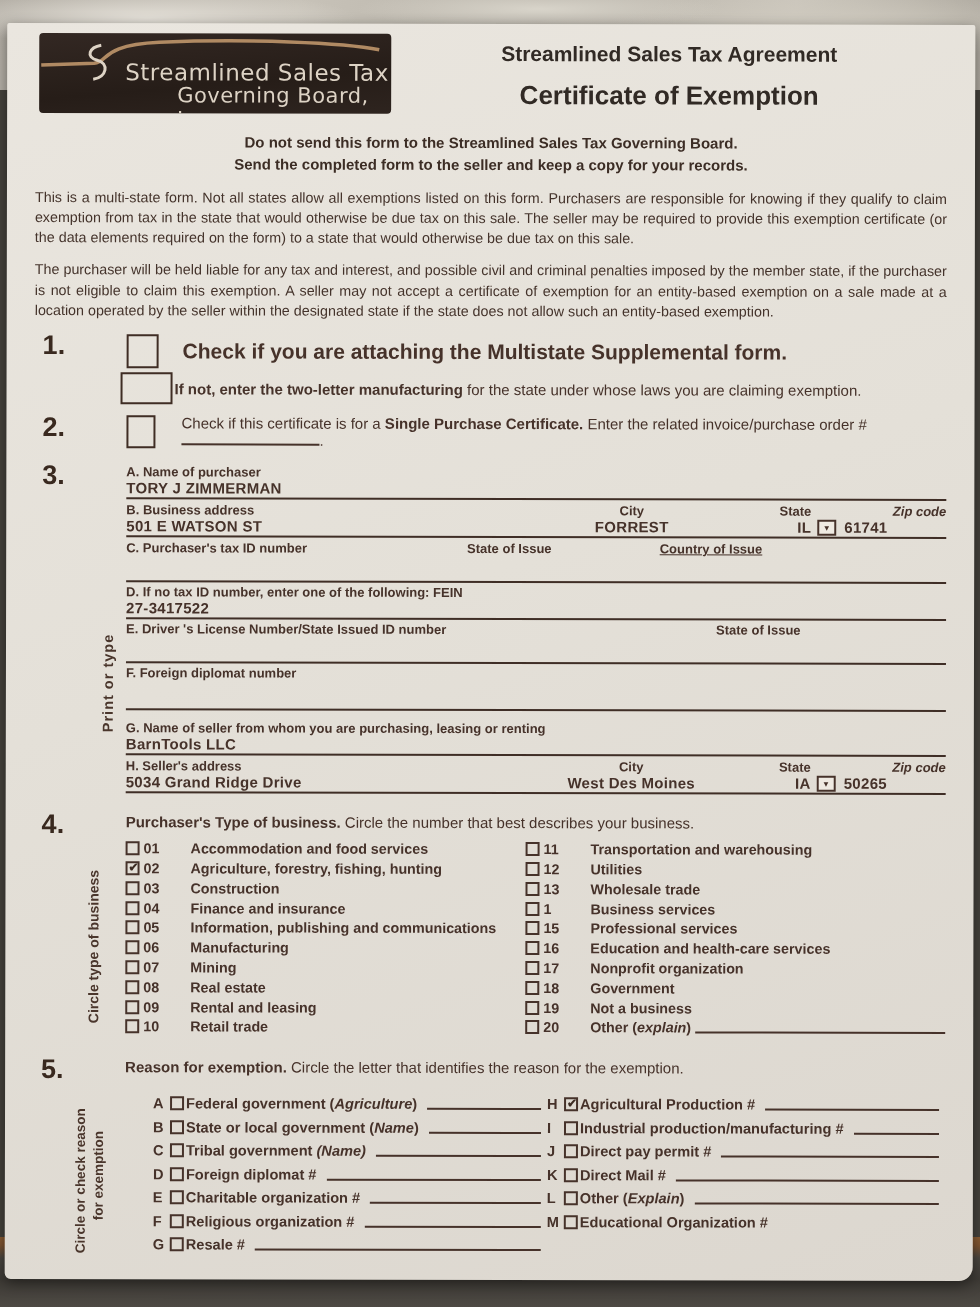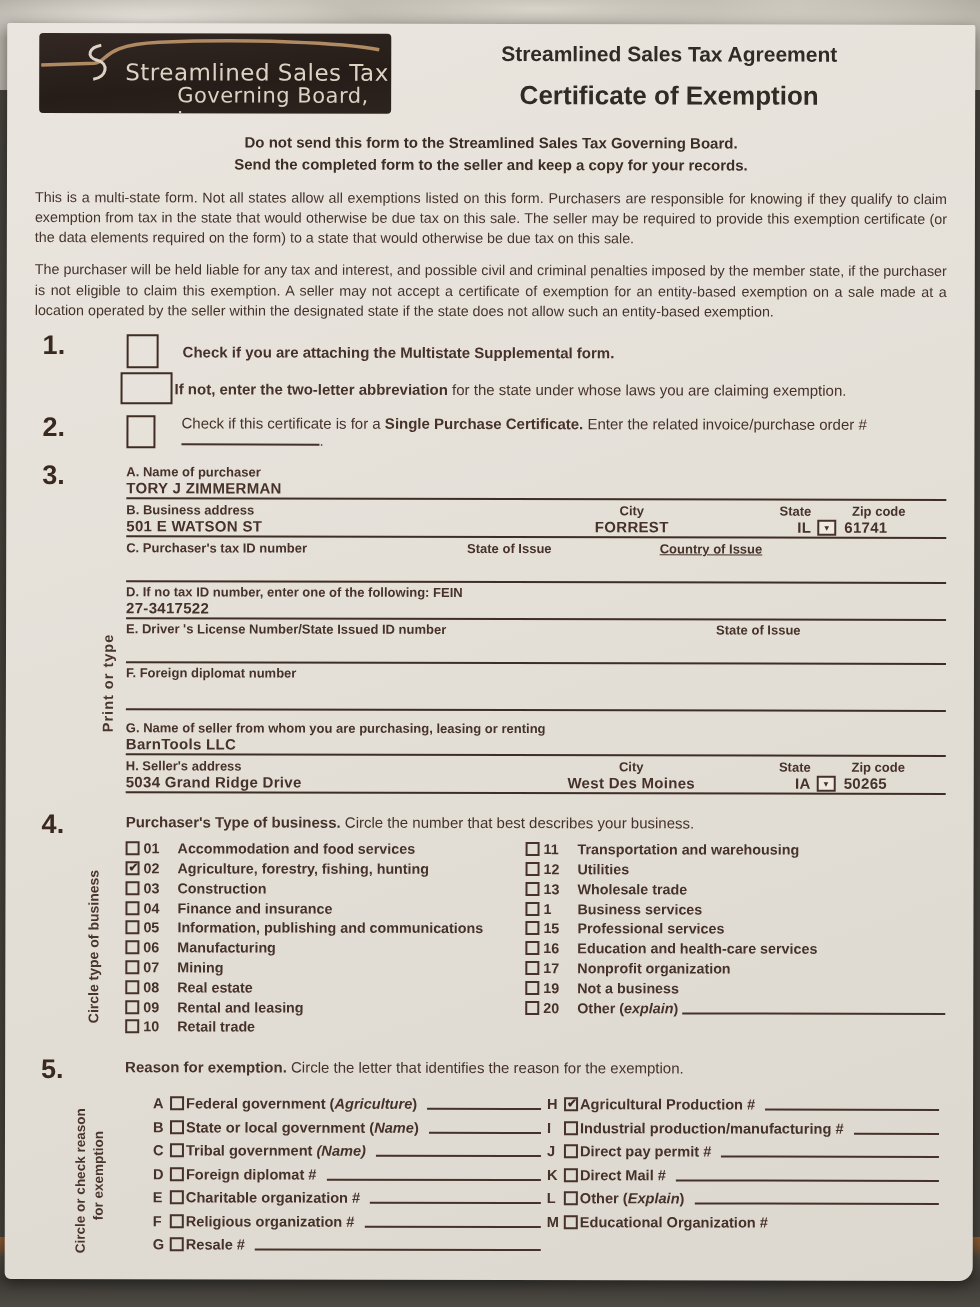--- a/index.html
+++ b/index.html
@@ -63,56 +63,56 @@
   .secnum { position:absolute; left:8px; top:-4px; font-size:27px; font-weight:700; color:#39291f; }
   .vtext { position:absolute; white-space:nowrap; transform:rotate(-90deg); transform-origin:0 0; font-weight:700; color:#4a362c; }
 
   .cb { display:inline-block; width:14px; height:14px; border:2px solid #46322a; background:transparent; position:relative; flex:none; }
   .cb.checked::after { content:"\2714"; position:absolute; left:1px; top:-3px; font-size:12px; color:#3c2b22; }
   .cb-big { display:inline-block; width:32px; height:34px; border:2.5px solid #3f2d24; flex:none; }
   .cb-wide { display:inline-block; width:52px; height:32px; border:2.5px solid #3f2d24; flex:none; }
 
   .s1 { margin-top:14px; }
   .s1 .row1 { display:flex; align-items:center; gap:24px; }
-  .s1 .row1 .txt { font-weight:700; font-size:15px; }
+  .s1 .row1 .txt { font-weight:700; font-size:21px; }
   .s1 .row2 { display:flex; align-items:center; margin-top:4px; margin-left:-6px; }
   .s1 .row2 .txt { font-size:15px; margin-left:2px; }
   .s2 { margin-top:10px; }
   .s2 .row1 { display:flex; align-items:center; gap:26px; }
   .s2 .txt { font-size:15px; }
   .blank-line { display:inline-block; width:138px; border-bottom:2px solid #46322a; height:14px; }
 
   
   .s3 { margin-top:16px; }
   .f-label { font-size:13px; font-weight:600; }
   .f-value { font-size:15px; font-weight:600; letter-spacing:.3px; }
   .frow { border-bottom:2px solid #3f2e26; padding-bottom:1px; }
   .lr { display:flex; }
   .lr .main { flex:1; }
   .col-city { width:175px; text-align:center; }
   .col-state { width:92px; text-align:right; }
-  .col-zip { width:135px; text-align:center; }
+  .col-zip { width:135px; text-align:right;font-style:italic; }
   .col-zip-val { width:135px; display:flex; align-items:center; gap:8px; padding-left:6px; text-align:left; }
   .dd { display:inline-flex; width:19px; height:16px; border:2px solid #46322a; align-items:center; justify-content:center; flex:none; background:#efeae2; }
   .dd::after { content:"\25BC"; font-size:8px; color:#46322a; margin-top:1px; }
   .col-soi { width:195px; }
   .col-coi { width:290px;text-decoration:underline; }
   .col-soi-e { width:230px; } .vgap-m { height:24px; } .vgap-l { height:27px; }
 
   
   .s4 { margin-top:20px; }
   .sec-head { font-size:15px; }
   .sec-head b { font-weight:700;margin-top:6px; }
   .cols { display:flex; margin-top:8px; }
   .col-l { width:400px; }
   .col-r { flex:1; }
   .biz-row { display:flex; align-items:center; height:19.8px; font-size:14.3px; font-weight:600; }
   .biz-row .cb { margin-right:4px; }
   .biz-num { width:26px; flex:none; }
-  .biz-label { margin-left:8px; white-space:nowrap; }
+  .biz-label { margin-left:21px; white-space:nowrap; }
   .fill-line { flex:1; border-bottom:2px solid #46322a; height:12px; margin-left:4px; }
   .s5 { margin-top:22px; }
   .rsn-row { display:flex; align-items:center; height:23.5px; font-size:14.6px; font-weight:600; }
   .rsn-letter { width:17px; flex:none; }
   .rsn-row .cb { margin-right:2px; }
   .rsn-label { white-space:nowrap; }
   .rsn-fill { flex:1; border-bottom:2px solid #46322a; height:12px; margin-left:10px; margin-right:6px; }
   .s5 .col-l { width:422px; padding-left:28px; }
   .s5 .col-r { flex:1; }
   em.frm { font-style:italic; }
@@ -149,21 +149,21 @@
   <div class="para">The purchaser will be held liable for any tax and interest, and possible civil and criminal penalties imposed by the member state, if the purchaser is not eligible to claim this exemption. A seller may not accept a certificate of exemption for an entity-based exemption on a sale made at a location operated by the seller within the designated state if the state does not allow such an entity-based exemption.</div>
 
   <div class="sec s1">
     <span class="secnum">1.</span>
     <div class="row1">
       <span class="cb-big"></span>
       <span class="txt">Check if you are attaching the Multistate Supplemental form.</span>
     </div>
     <div class="row2">
       <span class="cb-wide"></span>
-      <span class="txt"><b>If not, enter the two-letter abbreviation</b><span> for the state under whose laws you are claiming exemption.</span></span>
+      <span class="txt"><b>If not, enter the two-letter manufacturing</b><span> for the state under whose laws you are claiming exemption.</span></span>
     </div>
   </div>
 
   <div class="sec s2">
     <span class="secnum" style="top:-2px">2.</span>
     <div class="row1">
       <span class="cb-big" style="width:29px;height:33px"></span>
       <span class="txt"><span>Check if this certificate is for a </span><b>Single Purchase Certificate.</b><span> Enter the related invoice/purchase order #</span> <span class="blank-line"></span><span>.</span></span>
     </div>
   </div>
@@ -334,20 +334,25 @@
             <span class="biz-num">16</span>
             <span class="biz-label">Education and health-care services</span>
           </div>
           <div class="biz-row">
             <span class="cb"></span>
             <span class="biz-num">17</span>
             <span class="biz-label">Nonprofit organization</span>
           </div>
           <div class="biz-row">
             <span class="cb"></span>
+            <span class="biz-num">18</span>
+            <span class="biz-label">Government</span>
+          </div>
+          <div class="biz-row">
+            <span class="cb"></span>
             <span class="biz-num">19</span>
             <span class="biz-label">Not a business</span>
           </div>
           <div class="biz-row">
             <span class="cb"></span>
             <span class="biz-num">20</span>
             <span class="biz-label">Other (<em class="frm">explain</em>)</span>
             <span class="fill-line"></span>
           </div>
         </div>

